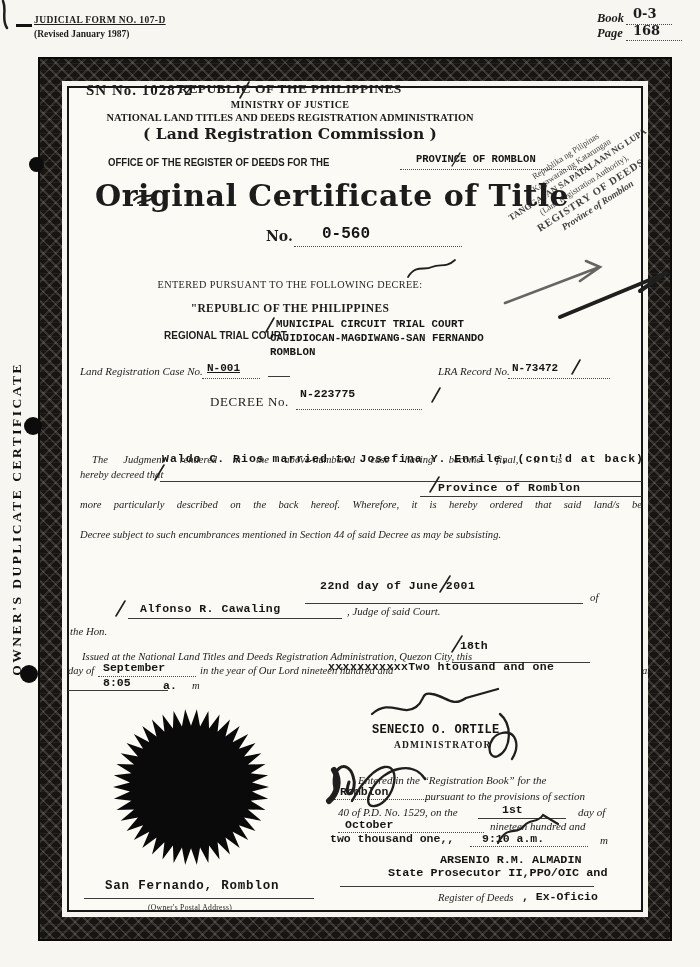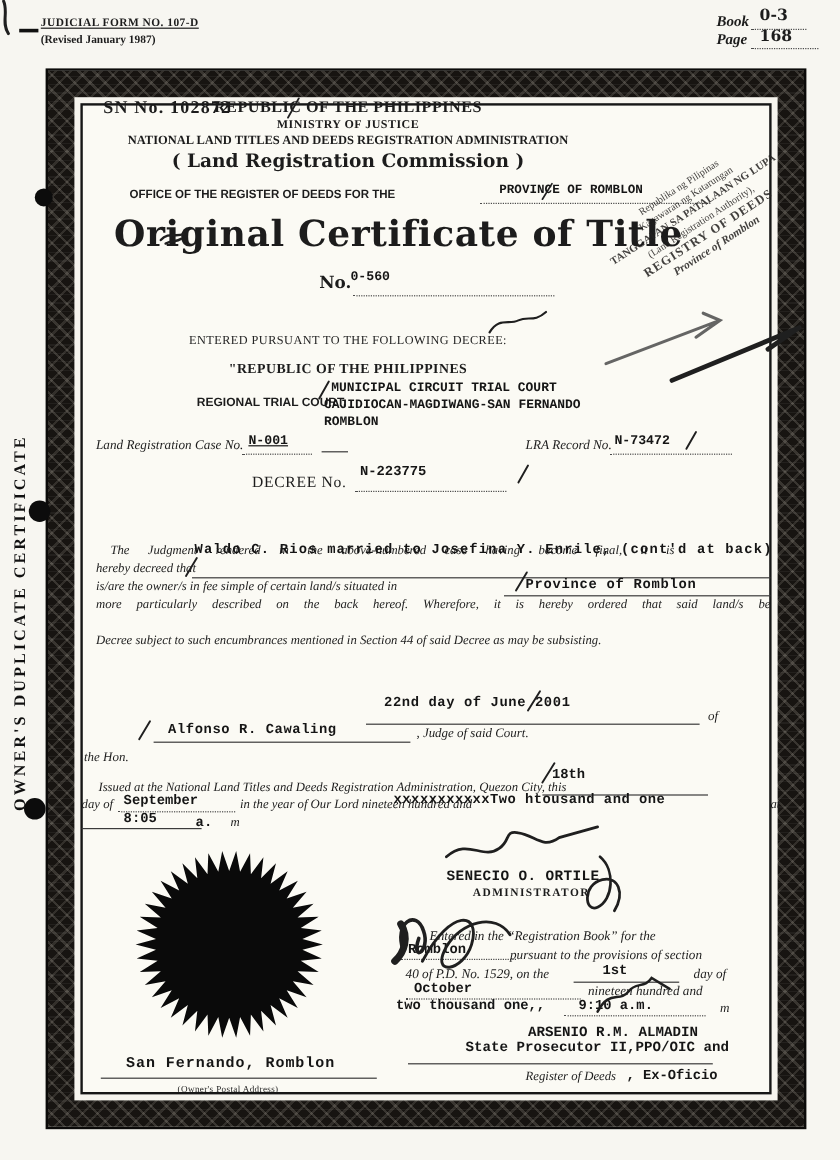--- a/index.html
+++ b/index.html
@@ -69,21 +69,21 @@
   <div class="t b serif ctr" style="left:75px;top:112px;width:430px;font-size:10.4px;">NATIONAL LAND TITLES AND DEEDS REGISTRATION ADMINISTRATION</div>
   <div class="t bl ctr" style="left:75px;top:124px;width:430px;font-size:15.5px;">( Land Registration Commission )</div>
 
   <div class="t b sans" style="left:108px;top:157px;font-size:10px;transform:scaleX(.96);transform-origin:left;">OFFICE OF THE REGISTER OF DEEDS FOR THE</div>
   <div class="d" style="left:400px;top:169px;width:192px;"></div>
   <div class="t mono" style="left:416px;top:153px;font-size:10.5px;">PROVINCE OF ROMBLON</div>
 
   <div class="t bl ctr" style="left:95px;top:178px;width:470px;font-size:30px;letter-spacing:.5px;">Original Certificate of Title</div>
   <div class="t bl" style="left:266px;top:228px;font-size:14px;">No.</div>
   <div class="d" style="left:294px;top:246px;width:168px;"></div>
-  <div class="t mono" style="left:292px;top:225px;font-size:11px;">0-560</div>
+  <div class="t mono" style="left:322px;top:225px;font-size:16px;">0-560</div>
 
   <div class="stamp">
     <div style="font-size:8.5px;">Republika ng Pilipinas</div>
     <div style="font-size:8.5px;">Kagawaran ng Katarungan</div>
     <div style="font-size:9px;font-weight:bold;">TANGGAPAN SA PATALAAN NG LUPA</div>
     <div style="font-size:8.5px;">(Land Registration Authority),</div>
     <div style="font-size:10.5px;font-weight:bold;letter-spacing:1px;">REGISTRY OF DEEDS</div>
     <div style="font-size:9.5px;font-weight:bold;font-style:italic;">Province of Romblon</div>
   </div>
 
@@ -103,21 +103,20 @@
   <div class="t mono" style="left:512px;top:362px;font-size:11px;">N-73472</div>
 
   <div class="t serif" style="left:210px;top:394px;font-size:13px;letter-spacing:.6px;">DECREE No.</div>
   <div class="d" style="left:296px;top:409px;width:126px;"></div>
   <div class="t mono" style="left:300px;top:387px;font-size:11.5px;">N-223775</div>
 
   <div class="jline just" style="left:92px;top:454px;width:470px;">The Judgment rendered in the above-numbered case having become final, it is</div>
   <div class="jline" style="left:80px;top:469px;">hereby decreed that</div>
   <div class="u" style="left:160px;top:481px;width:482px;"></div>
   <div class="t mono" style="left:162px;top:452px;font-size:11.5px;letter-spacing:1px;">Waldo C. Rios married to Josefina Y. Enrile, (cont'd at back)</div>
-  <div class="jline" style="left:80px;top:484px;">is/are the owner/s in fee simple of certain land/s situated in</div>
   <div class="u" style="left:420px;top:496px;width:222px;"></div>
   <div class="t mono" style="left:438px;top:481px;font-size:11.5px;letter-spacing:.6px;">Province of Romblon</div>
   <div class="jline just" style="left:80px;top:499px;width:562px;">more particularly described on the back hereof. Wherefore, it is hereby ordered that said land/s be</div>
   <div class="jline" style="left:80px;top:529px;">Decree subject to such encumbrances mentioned in Section 44 of said Decree as may be subsisting.</div>
 
   <div class="t mono" style="left:320px;top:579px;font-size:11.5px;letter-spacing:.5px;">22nd day of June 2001</div>
   <div class="u" style="left:305px;top:603px;width:278px;"></div>
   <div class="t it serif" style="left:590px;top:591px;font-size:10.8px;">of</div>
   <div class="t it serif" style="left:70px;top:605px;font-size:10.8px;margin-top:20px;">the Hon.</div>
   <div class="u" style="left:128px;top:618px;width:214px;"></div>

